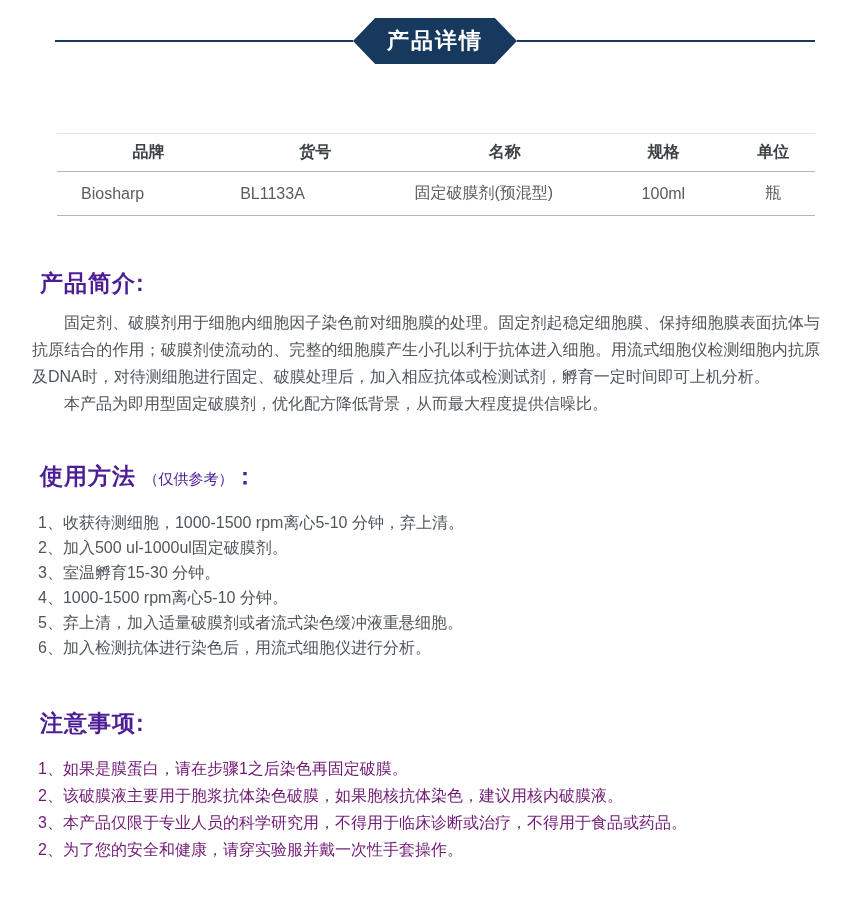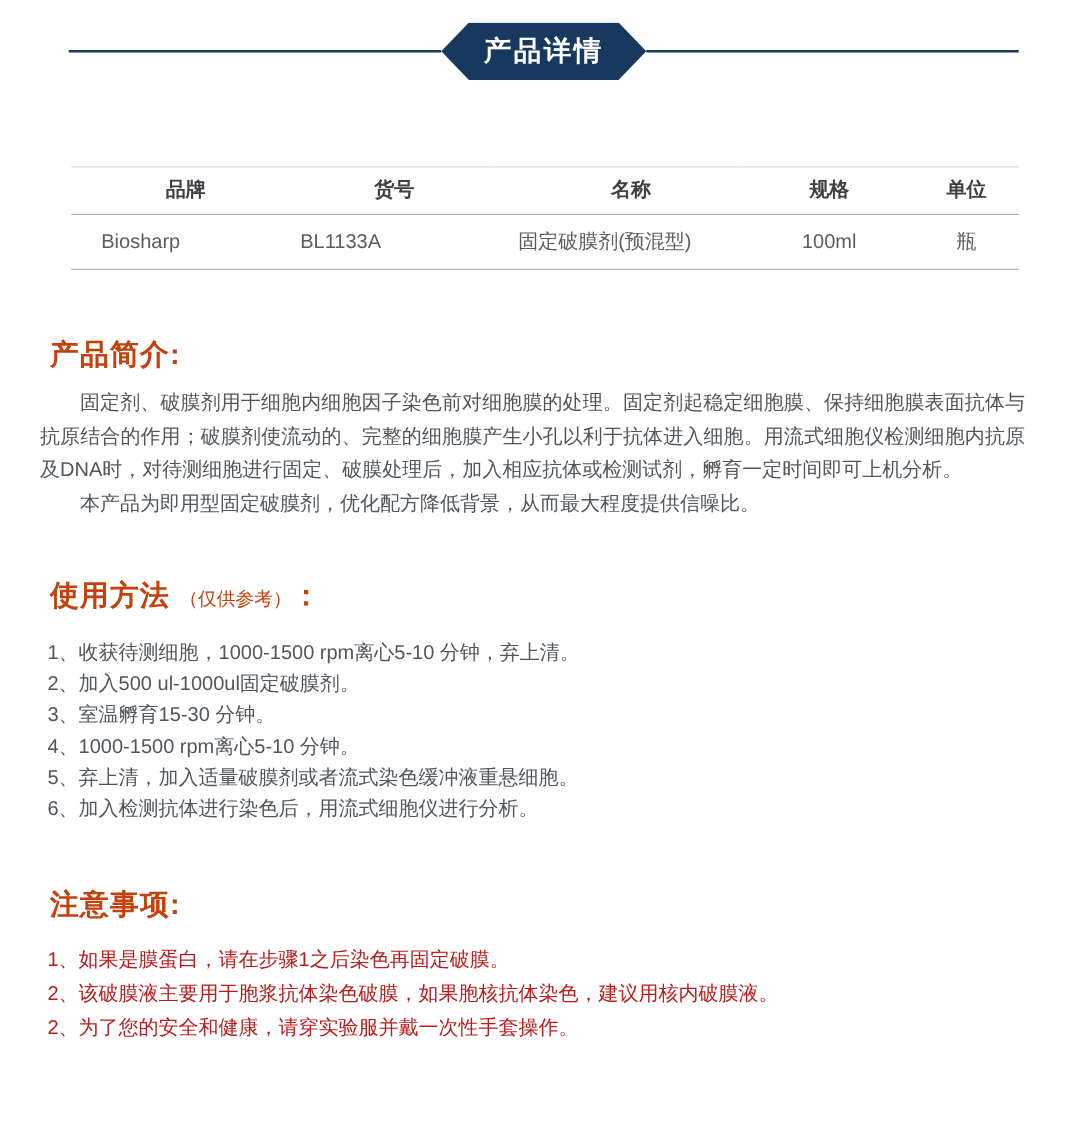--- a/index.html
+++ b/index.html
@@ -68,21 +68,21 @@
   .spec-table th.center, .spec-table td.center { text-align: center; padding-left: 0; }
   .col-brand { width: 21%; }
   .col-cat   { width: 23%; }
   .col-name  { width: 27%; }
   .col-spec  { width: 18%; }
   .col-unit  { width: 11%; }
 
   
   .sec-heading {
     padding-left: 40px;
-    color: #c2410c;
+    color: #4c1d95;
     font-size: 23px;
     font-weight: bold;
     letter-spacing: 1px;
   }
   .sec-heading .sub {
     font-size: 15px;
     font-weight: normal;
     letter-spacing: 0;
     margin-top: 44px;
   }
@@ -113,21 +113,21 @@
     color: #4f565c;
   }
   .note-list {
     margin-top: 16px;
     padding-left: 38px;
     list-style: none;
   }
   .note-list li {
     font-size: 16px;
     line-height: 27px;
-    color: #b91c1c;
+    color: #701a75;
   }
 
   
   .validity {
     margin-top: 50px;
     padding-left: 40px;
     font-size: 16px;
     color: #4f565c;
   }
 </style>
@@ -178,20 +178,21 @@
     <li>3、室温孵育15-30 分钟。</li>
     <li>4、1000-1500 rpm离心5-10 分钟。</li>
     <li>5、弃上清，加入适量破膜剂或者流式染色缓冲液重悬细胞。</li>
     <li>6、加入检测抗体进行染色后，用流式细胞仪进行分析。</li>
   </ul>
 
   <h2 class="sec-heading h-notes">注意事项:</h2>
   <ul class="note-list">
     <li>1、如果是膜蛋白，请在步骤1之后染色再固定破膜。</li>
     <li>2、该破膜液主要用于胞浆抗体染色破膜，如果胞核抗体染色，建议用核内破膜液。</li>
+    <li>3、本产品仅限于专业人员的科学研究用，不得用于临床诊断或治疗，不得用于食品或药品。</li>
     <li>2、为了您的安全和健康，请穿实验服并戴一次性手套操作。</li>
   </ul>
 
   <div class="validity">
     
   </div>
 
 </div>
 
 </body></html>

